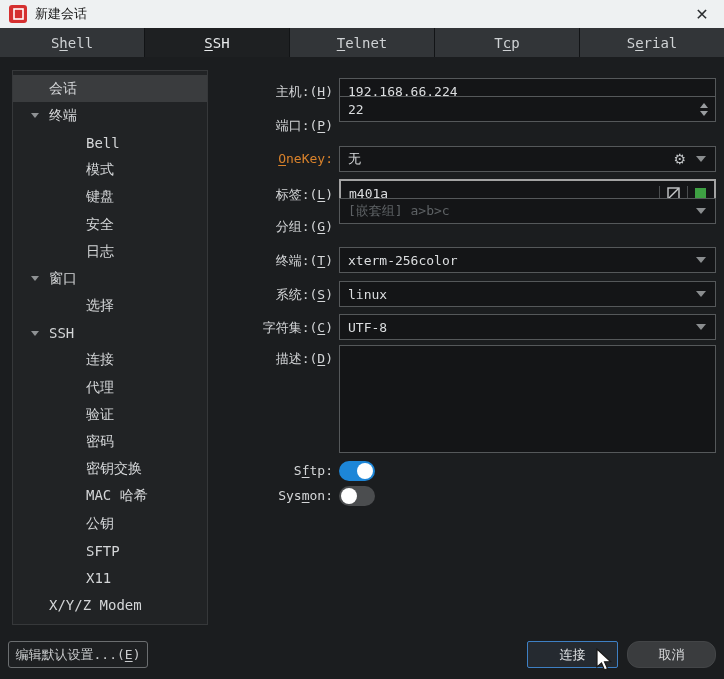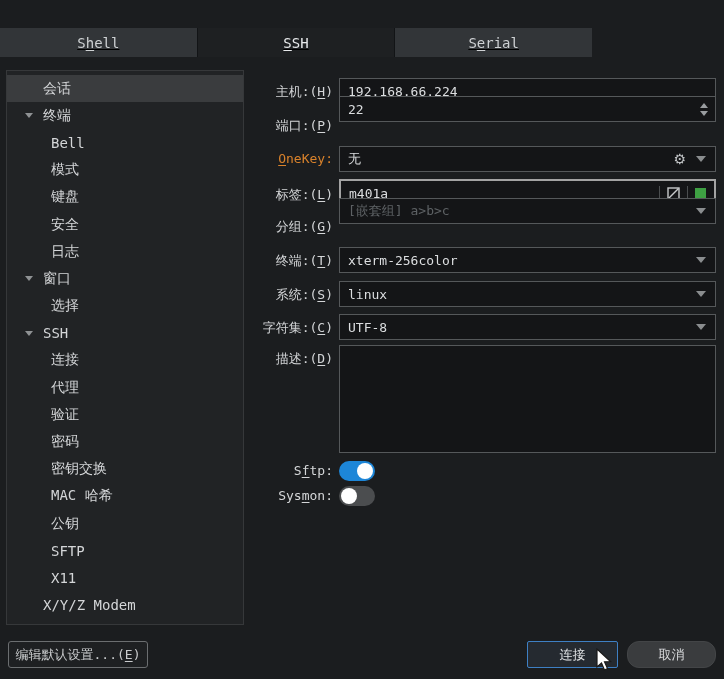--- a/index.html
+++ b/index.html
@@ -16,44 +16,44 @@
   }
   #app-icon { margin-left:9px; width:18px; height:18px; display:block; }
   #title-text { margin-left:8px; font-size:13px; color:#151515; font-family:"DejaVu Sans",sans-serif; }
   #close-btn {
     position:absolute; right:6px; top:2px; width:32px; height:24px;
     display:flex; align-items:center; justify-content:center;
     color:#2a2d2f; font-size:16px; cursor:default; font-family:"DejaVu Sans",sans-serif;
   }
   
   #tabbar {
-    position:absolute; left:0; top:28px; width:592px; height:29px;
-    background:#121416; display:flex;text-decoration:underline;
+    position:absolute; left:0; top:28px; width:724px; height:29px;
+    background:#121416; display:flex;
   }
   .tab {
     flex:1 1 0; margin-right:1px; background:#323538; color:#cfd2d4;
     display:flex; align-items:center; justify-content:center;
     font-size:14px; height:29px;
   }
   .tab:last-child { margin-right:0; }
   .tab.active { background:#1e2022; color:#e8eaec; }
   .u { text-decoration:underline; text-underline-offset:2px; }
   
   #sidebar {
-    position:absolute; left:6px; top:70px; width:238px; height:555px;
+    position:absolute; left:12px; top:70px; width:196px; height:555px;
     background:#212325; border:1px solid #36383a; padding-top:4px;
   }
   .side-item {
     position:relative; height:27.2px; display:flex; align-items:center;
     color:#d4d6d8; font-size:14px; cursor:default;
   }
   .side-item.selected { background:#3a3c3e; }
   .side-item .lbl { white-space:nowrap; }
   .indent-a .lbl { margin-left:36px; }
-  .indent-b .lbl { margin-left:44px; }
+  .indent-b .lbl { margin-left:73px; }
   .tree-arrow {
     position:absolute; left:18px; top:11px; width:0; height:0;
     border-left:4.5px solid transparent; border-right:4.5px solid transparent;
     border-top:5px solid #8f9294;
   }
   
   .f-label {
     position:absolute; right:391px; color:#d4d6d8; font-size:13px; white-space:nowrap;
   }
   .f-label.orange { color:#d9822b; }
@@ -118,27 +118,41 @@
   #cancel-btn {
     left:627px; width:89px; background:#3a3c3e; border:1px solid #434547; border-radius:12px;
   }
   #cursor { position:absolute; left:594px; top:648px; pointer-events:none; }
 </style>
 </head>
 <body>
 
 <div id="window">
 
+  <div id="titlebar">
+    <svg id="app-icon" viewBox="0 0 18 18">
+      <rect x="0" y="0" width="18" height="18" rx="3" fill="#d53030"></rect>
+      <rect x="5" y="4" width="9" height="10" fill="none" stroke="#ffffff" stroke-width="1.6"></rect>
+    </svg>
+    <span id="title-text">新建会话</span>
+    <div id="close-btn">✕</div>
+  </div>
 
   <div id="tabbar">
     <div class="tab">
         <span><span>S</span><span class="u">h</span><span>ell</span></span>
       </div>
     <div class="tab active">
         <span><span></span><span class="u">S</span><span>SH</span></span>
+      </div>
+    <div class="tab">
+        <span><span></span><span class="u">T</span><span>elnet</span></span>
+      </div>
+    <div class="tab">
+        <span><span>T</span><span class="u">c</span><span>p</span></span>
       </div>
     <div class="tab">
         <span><span>S</span><span class="u">e</span><span>rial</span></span>
       </div>
   </div>
 
   <div id="sidebar">
     <div class="side-item indent-a selected">
         <span class="lbl">会话</span>
       </div>

